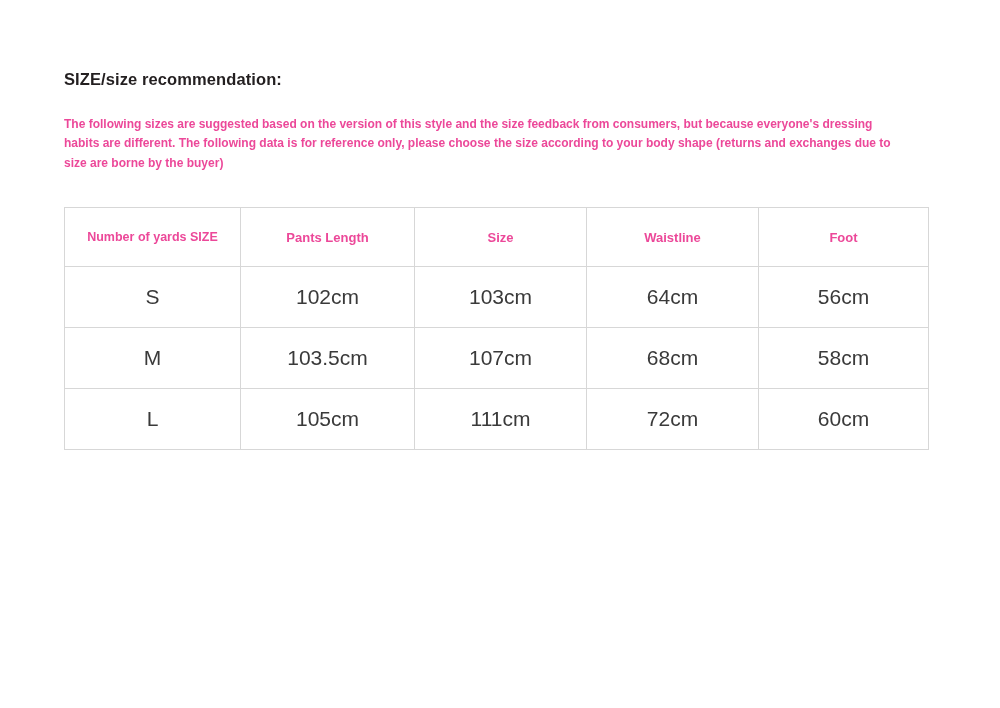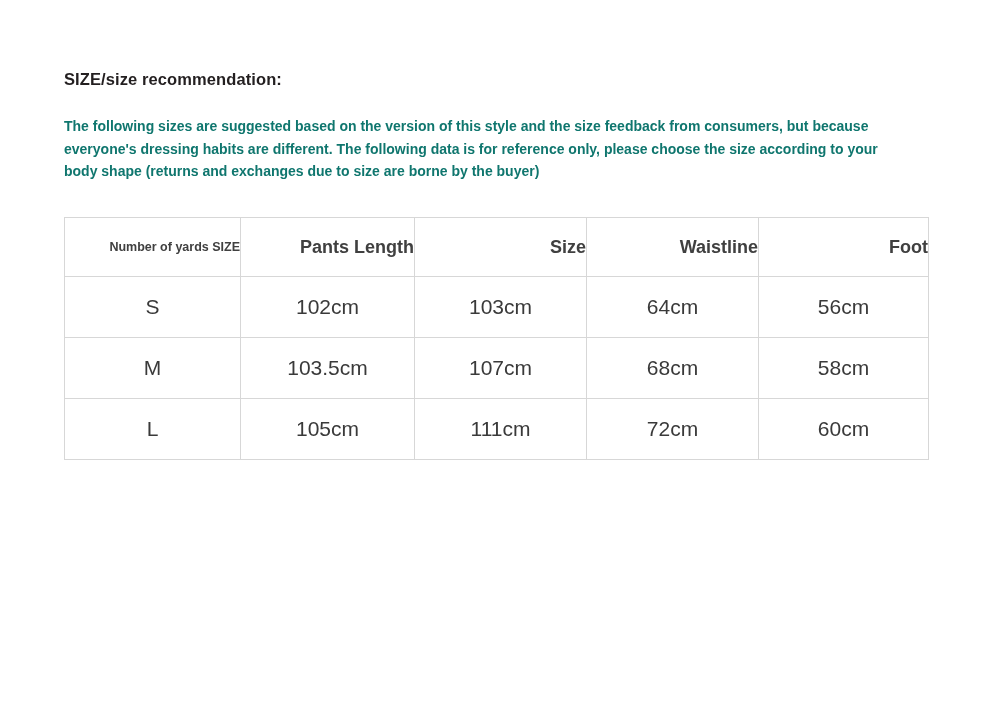--- a/index.html
+++ b/index.html
@@ -23,26 +23,26 @@
     border-radius: 15px;
   }
   .heading {
     font-size: 16.5px;
     font-weight: bold;
     letter-spacing: 0.1px;
     margin: 0 0 26px 0;
     color: #231f20;
   }
   .intro {
-    font-size: 14px;
+    font-size: 12px;
     font-weight: bold;
     line-height: 1.62;
     margin: 0 0 34px 0;
     max-width: 845px;
-    color: #0f766e;
+    color: #ec4899;
   }
   table.size-chart {
     border-collapse: collapse;
     width: 864px;
     table-layout: fixed;
   }
   table.size-chart td, table.size-chart th {
     border: 1px solid #d7d7d7;
     padding: 0;
   }
@@ -54,30 +54,30 @@
     padding-left: 20px !important;
   }
   .title-bar-text {
     color: #ffffff;
     font-size: 17px;
     font-weight: bold;
     letter-spacing: 0.2px;
   }
   .hdr-cell {
     height: 58px;
-    text-align: right;
+    text-align: center;
     vertical-align: middle;
     font-weight: bold;
-    color: #404040;
+    color: #ec4899;
   }
   .hdr-cell.first {
     font-size: 12.5px;
   }
   .hdr-cell.rest {
-    font-size: 18px;
+    font-size: 13px;
   }
   .body-cell {
     height: 60px;
     text-align: center;
     vertical-align: middle;
     font-size: 21px;
     font-weight: normal;
     color: #3a3a3a;
   }
   .body-cell.dash {

